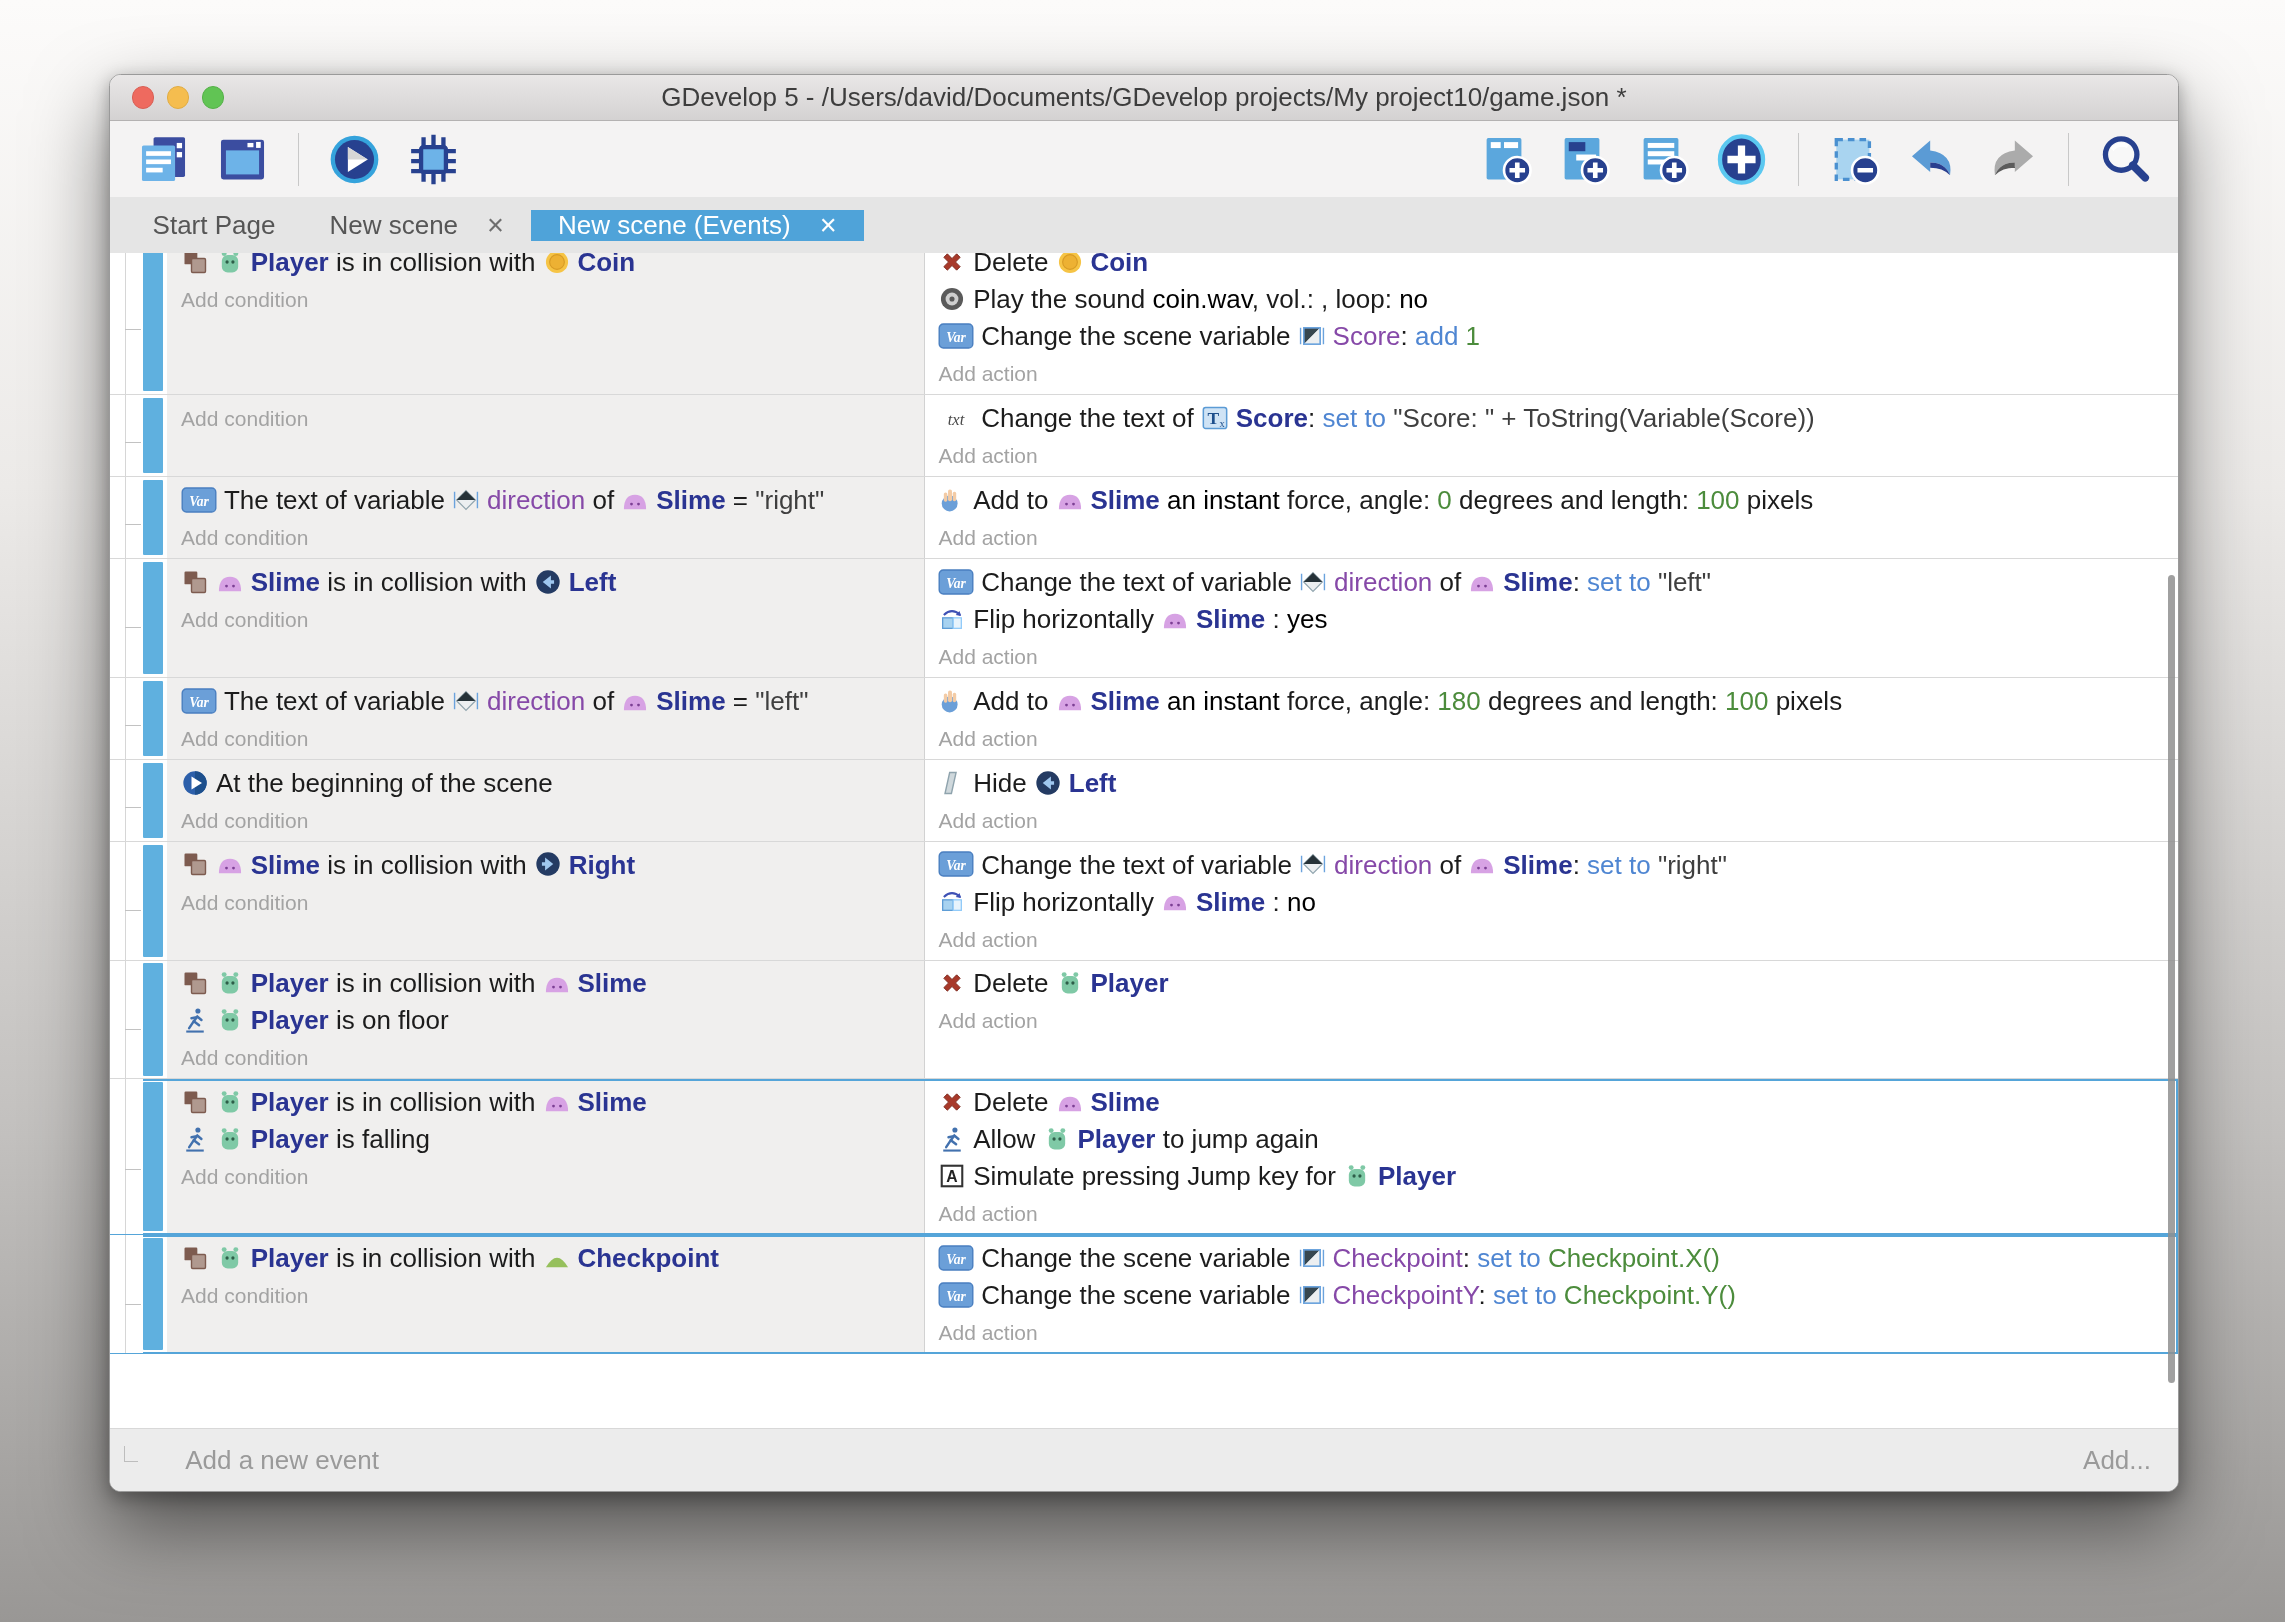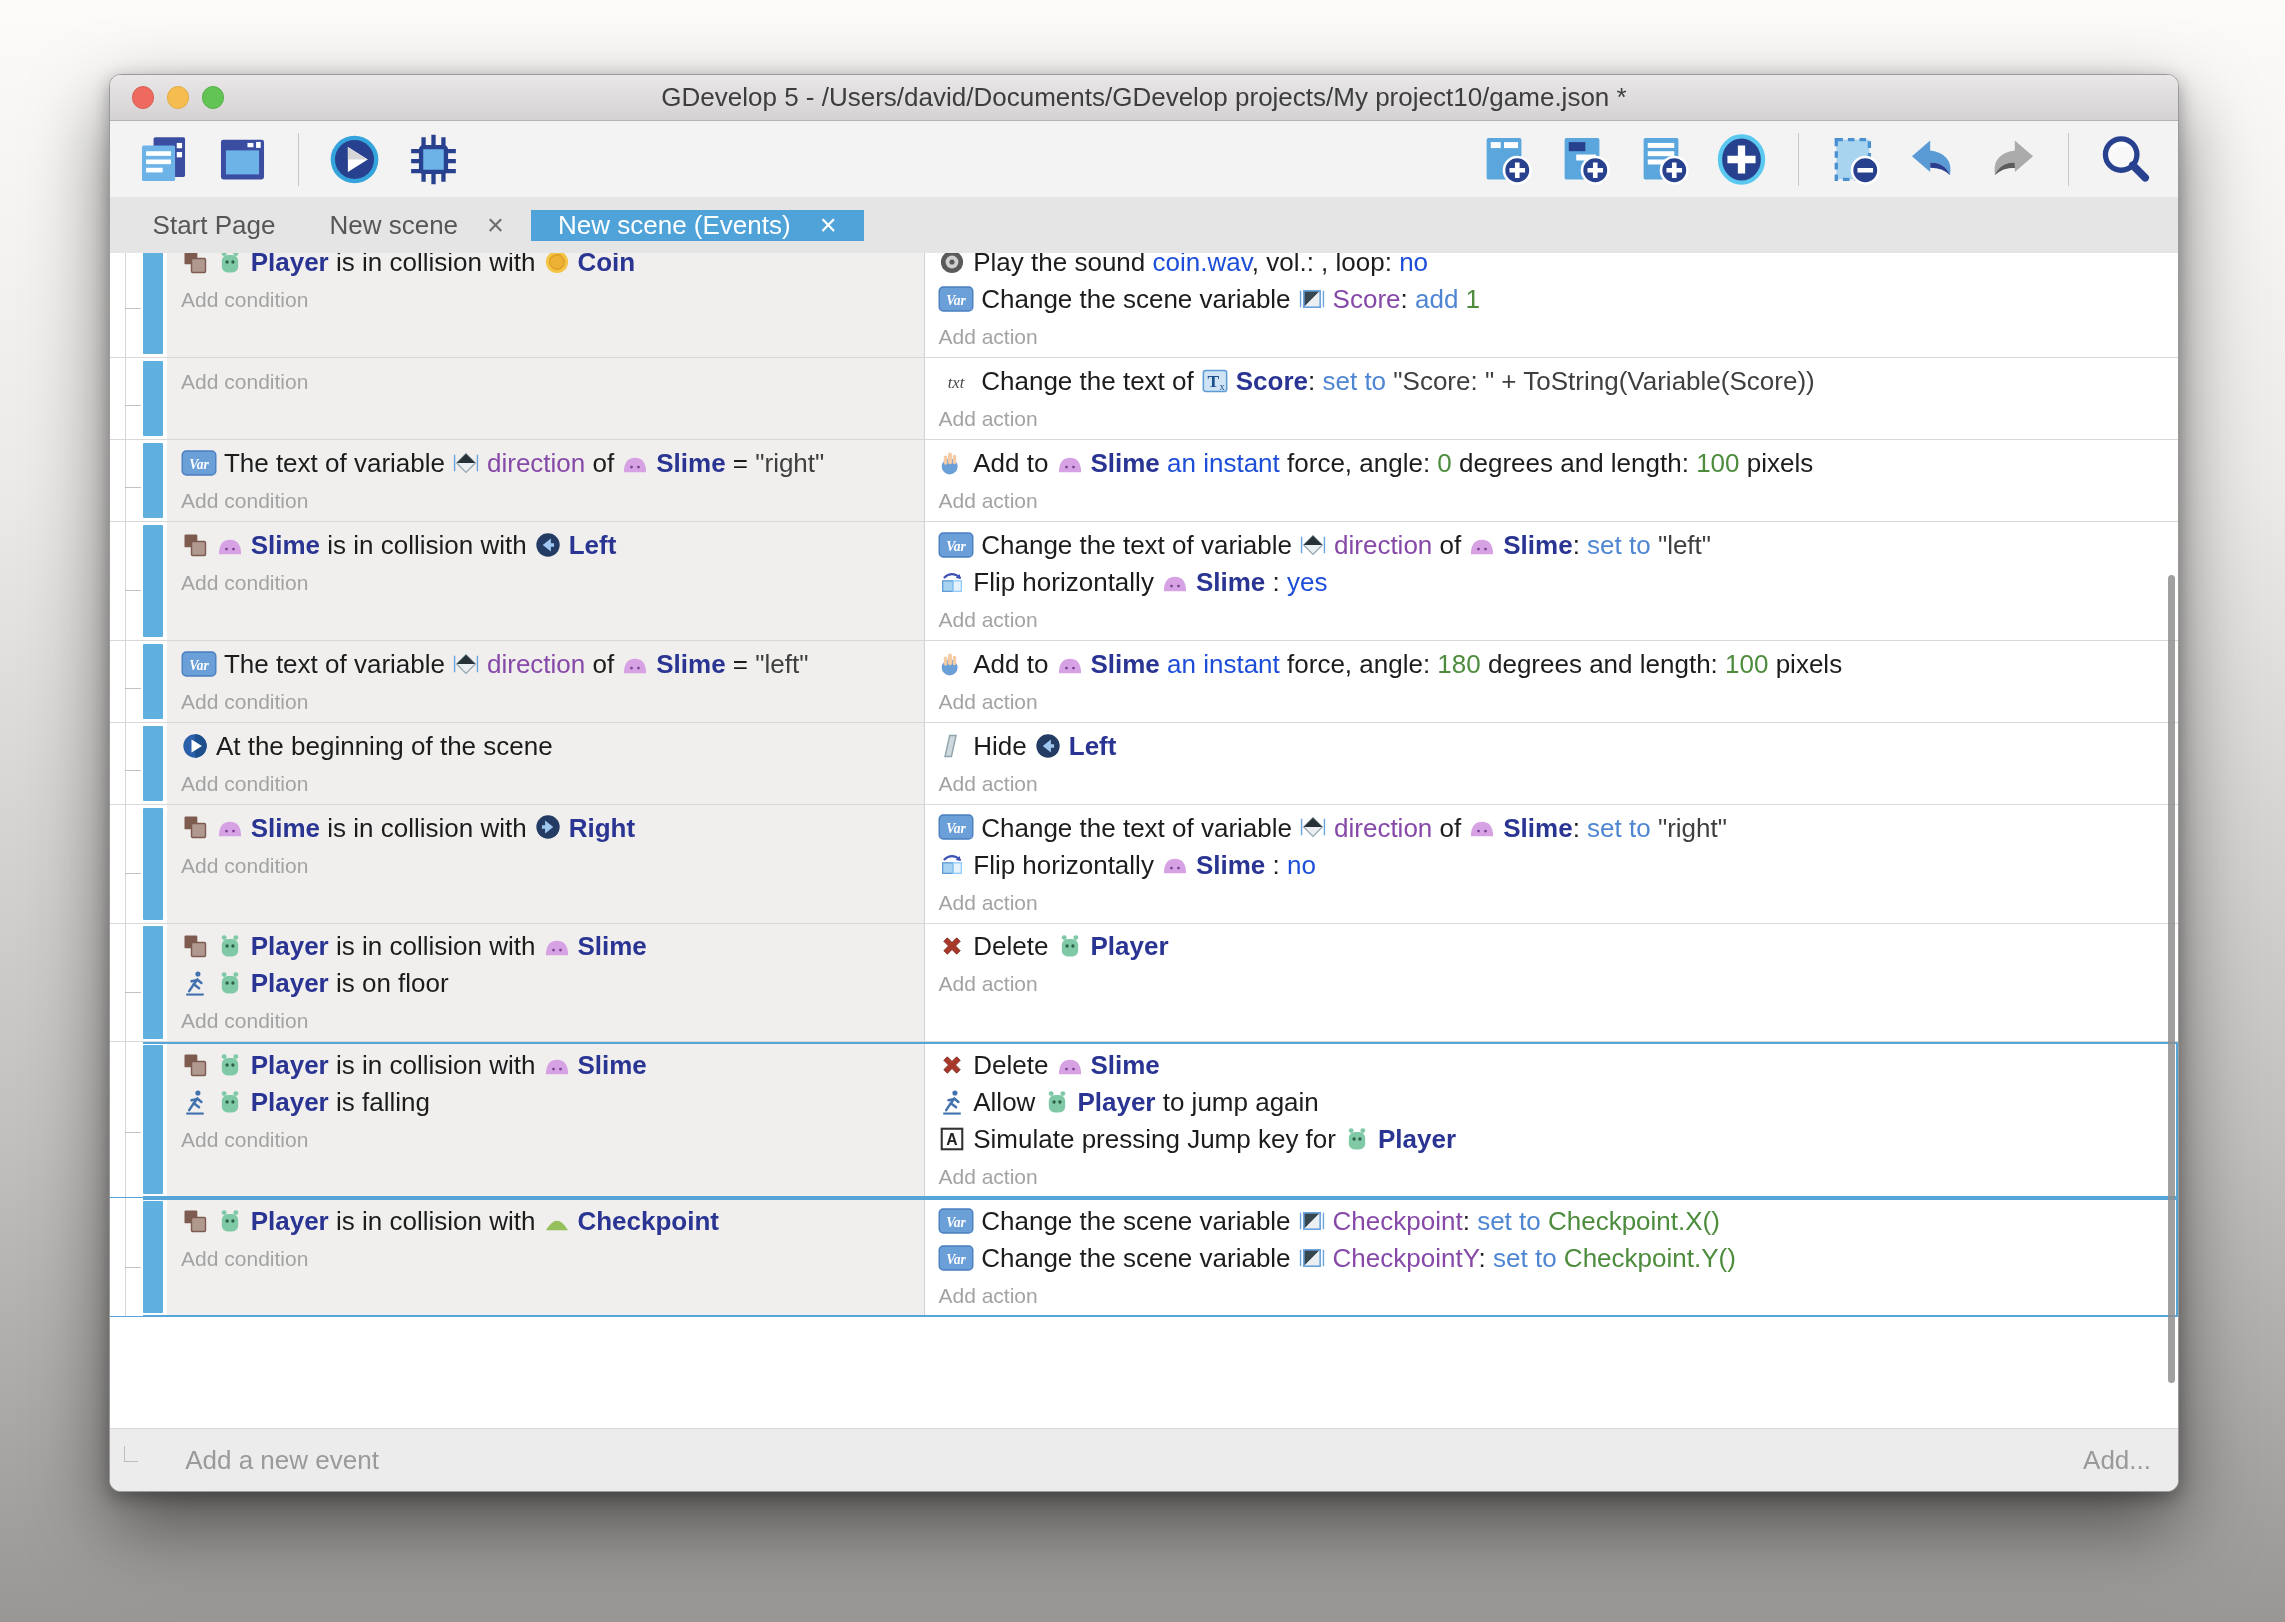--- a/index.html
+++ b/index.html
@@ -50,21 +50,21 @@
   .gutter::after{content:"";position:absolute;left:14.6px;top:58%;width:16.6px;height:1px;background:#c2c2c2;}
   .event-bar{width:19.5px;flex:none;background:#5fb0df;margin:2.9px 4.9px 2.9px 0;border-radius:1px;}
   .cond-cell{width:729px;flex:none;background:#f0efee;border-right:1px solid #d2d2d2;padding:4.9px 13.7px 2px;}
   .act-cell{flex:1;background:#fff;padding:4.9px 13.7px 2px;}
   .line{height:37px;line-height:37px;font-size:26px;color:#1c1c1c;white-space:nowrap;overflow:hidden;cursor:pointer;}
   .add-link{height:37px;line-height:37px;font-size:21px;color:#a3a3a3;cursor:pointer;}
   .seg-obj{color:#2a3492;font-weight:bold;}
   .seg-var{color:#8649a8;}
   .seg-kw{color:#4f86d2;}
   .seg-num{color:#4c8c3c;}
-  .seg-gray{color:#1d4ed8;}
+  .seg-gray{color:#000000;}
   .seg-str{color:#3f3f3f;}
   .seg-plain{color:#1c1c1c;}
   .icon{display:inline-block;width:28px;height:28px;margin-right:6.8px;vertical-align:-4.9px;}
   .icon svg{width:100%;height:100%;display:block;}
   .icon.wide{width:36px;height:26px;vertical-align:-3.9px;}
   .scrollbar-thumb{position:absolute;right:2.9px;top:322px;width:6.8px;height:808px;background:#8f8f8f;border-radius:3.9px;opacity:.85;}
   
   .footer{height:62px;flex:none;background:#ececec;border-top:1px solid #d8d8d8;display:flex;align-items:center;padding:0 27px 0 13.7px;position:relative;}
   .tree-corner{width:13.7px;height:15.6px;border-left:1px solid #bdbdbd;border-bottom:1px solid #bdbdbd;margin-right:9.8px;margin-top:-11.7px;}
   .footer-add{font-size:26px;color:#9a9a9a;cursor:pointer;margin-left:37px;}
@@ -196,20 +196,26 @@
                 <circle cx="9.5" cy="12" r="1.4" fill="#2e5e49"></circle>
                 <circle cx="14.5" cy="12" r="1.4" fill="#2e5e49"></circle>
               </svg></span><span class="seg-obj">Player</span><span class="seg-plain"> is in collision with </span><span class="icon"><svg viewBox="0 0 24 24">
                 <circle cx="12" cy="12" r="9.5" fill="#f6c445"></circle>
                 <circle cx="12" cy="12" r="6.3" fill="#edb133" stroke="#d89b25" stroke-width="1"></circle>
               </svg></span><span class="seg-obj">Coin</span></div>
           <div class="add-link">Add condition</div>
         </div>
         <div class="act-cell">
           <div class="line"><span class="icon"><svg viewBox="0 0 24 24">
+                <path d="M5 8 L8 5 L12 9 L16 5 L19 8 L15 12 L19 16 L16 19 L12 15 L8 19 L5 16 L9 12 Z" fill="#a8392a" stroke="#7c2a1f" stroke-width="0.8"></path>
+              </svg></span><span class="seg-plain">Delete </span><span class="icon"><svg viewBox="0 0 24 24">
+                <circle cx="12" cy="12" r="9.5" fill="#f6c445"></circle>
+                <circle cx="12" cy="12" r="6.3" fill="#edb133" stroke="#d89b25" stroke-width="1"></circle>
+              </svg></span><span class="seg-obj">Coin</span></div>
+          <div class="line"><span class="icon"><svg viewBox="0 0 24 24">
                 <circle cx="12" cy="12" r="9.5" fill="#5a5a5a"></circle>
                 <circle cx="12" cy="12" r="5.5" fill="#cfcfcf"></circle>
                 <circle cx="12" cy="12" r="2.2" fill="#5a5a5a"></circle>
               </svg></span><span class="seg-plain">Play the sound </span><span class="seg-gray">coin.wav</span><span class="seg-plain">, vol.: , loop: </span><span class="seg-gray">no</span></div>
           <div class="line"><span class="icon wide"><svg viewBox="0 0 30 22" style="font-size:27px">
                 <rect x="0.8" y="0.8" width="28.4" height="20.4" rx="3.5" fill="#6b9fd8" stroke="#4a7fc0" stroke-width="1.2"></rect>
                 <text x="15" y="15.8" font-size="11.5" font-style="italic" font-weight="bold" fill="#fff" text-anchor="middle" font-family="Liberation Serif, serif">Var</text>
               </svg></span><span class="seg-plain">Change the scene variable </span><span class="icon"><svg viewBox="0 0 24 24">
                 <path d="M5 5 H19 L5 19 Z" fill="#37474f"></path>
                 <path d="M19 5 V19 H5 Z" fill="#eceff1"></path>

